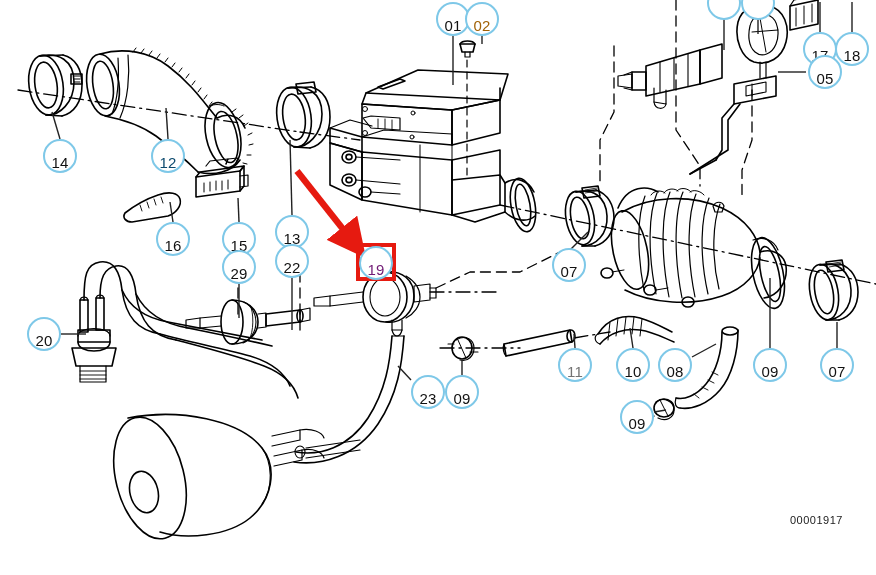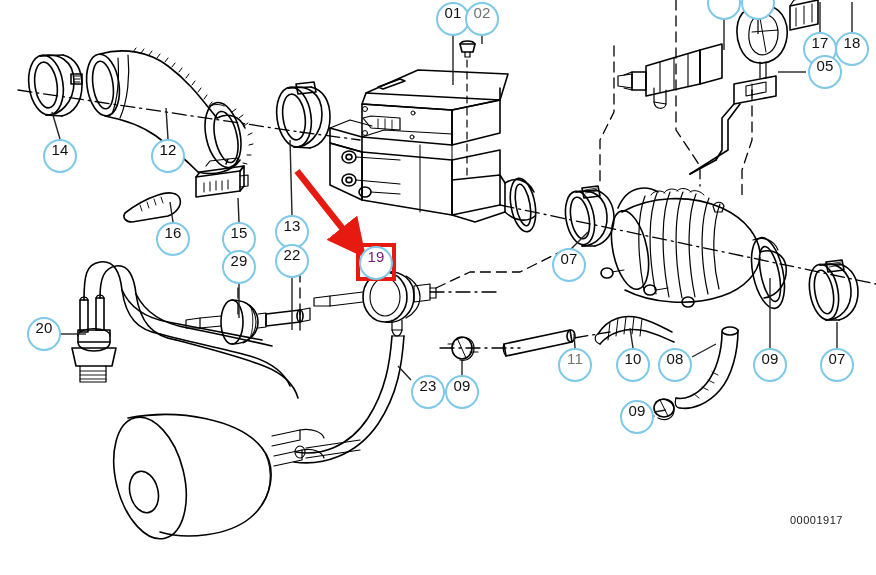--- a/index.html
+++ b/index.html
@@ -9,21 +9,21 @@
     width:876px;height:575px;overflow:hidden;position:relative;
   }
   #diagram-root{position:relative;width:876px;height:575px;background:#ffffff;}
   svg.layer{position:absolute;left:0;top:0;width:876px;height:575px;}
   .callout{
     position:absolute;
     width:34px;height:34px;border-radius:50%;
     background:#ffffff;
     border:2.5px solid #7ec8e8;
     box-sizing:border-box;
-    display:flex;align-items:flex-start;justify-content:center;
+    display:flex;align-items:flex-end;justify-content:center;
     font-family:"Liberation Sans", sans-serif;
     font-size:15px;color:#111111;
     letter-spacing:0.2px;
     z-index:6;
   }
   .callout.highlighted{
     border-color:#7ec8e8;
     z-index:8;
   }
   .hl-box{
@@ -389,42 +389,42 @@
       <line x1="570" y1="250" x2="588" y2="232"></line>
       <line x1="837" y1="348" x2="837" y2="322"></line>
       <line x1="654" y1="412" x2="666" y2="410"></line>
     </g>
   </svg>
 
   <div id="callout-container">
       <div class="callout" style="left: 436px; top: 2px; border-color: rgb(126, 200, 232); color: rgb(17, 17, 17);">
         <span>01</span>
       </div>
-      <div class="callout" style="left: 465px; top: 2px; border-color: rgb(126, 200, 232); color: #737373;">
+      <div class="callout" style="left: 465px; top: 2px; border-color: rgb(126, 200, 232); color: #a16207;">
         <span>02</span>
       </div>
       <div class="callout" style="left: 707px; top: -14px; border-color: rgb(126, 200, 232); color: rgb(17, 17, 17);">
         <span></span>
       </div>
       <div class="callout" style="left: 741px; top: -14px; border-color: rgb(126, 200, 232); color: rgb(17, 17, 17);">
         <span></span>
       </div>
       <div class="callout" style="left: 803px; top: 32px; border-color: rgb(126, 200, 232); color: rgb(17, 17, 17);">
         <span>17</span>
       </div>
       <div class="callout" style="left: 835px; top: 32px; border-color: rgb(126, 200, 232); color: rgb(17, 17, 17);">
         <span>18</span>
       </div>
       <div class="callout" style="left: 808px; top: 55px; border-color: rgb(126, 200, 232); color: rgb(17, 17, 17);">
         <span>05</span>
       </div>
       <div class="callout" style="left: 43px; top: 139px; border-color: rgb(126, 200, 232); color: rgb(17, 17, 17);">
         <span>14</span>
       </div>
-      <div class="callout" style="left: 151px; top: 139px; border-color: rgb(126, 200, 232); color: #000000;">
+      <div class="callout" style="left: 151px; top: 139px; border-color: rgb(126, 200, 232); color: #0c4a6e;">
         <span>12</span>
       </div>
       <div class="callout" style="left: 275px; top: 215px; border-color: rgb(126, 200, 232); color: rgb(17, 17, 17);">
         <span>13</span>
       </div>
       <div class="callout" style="left: 275px; top: 244px; border-color: rgb(126, 200, 232); color: rgb(17, 17, 17);">
         <span>22</span>
       </div>
       <div class="callout" style="left: 156px; top: 222px; border-color: rgb(126, 200, 232); color: rgb(17, 17, 17);">
         <span>16</span>

